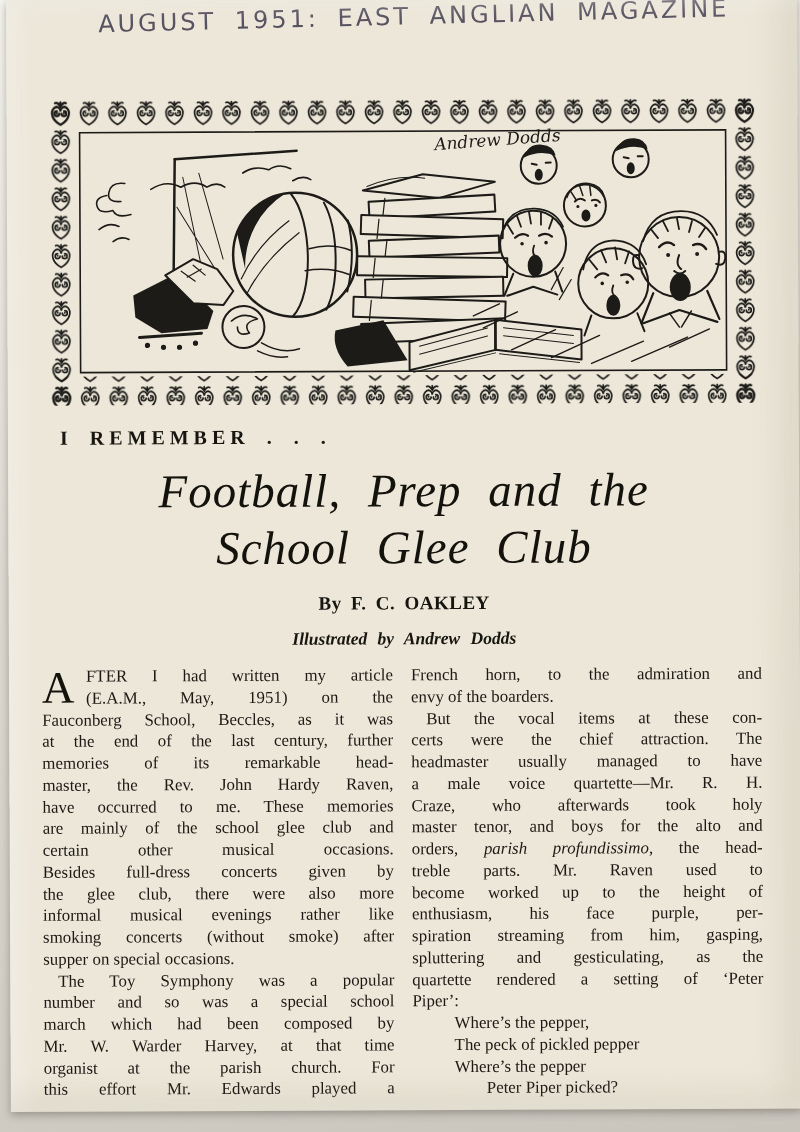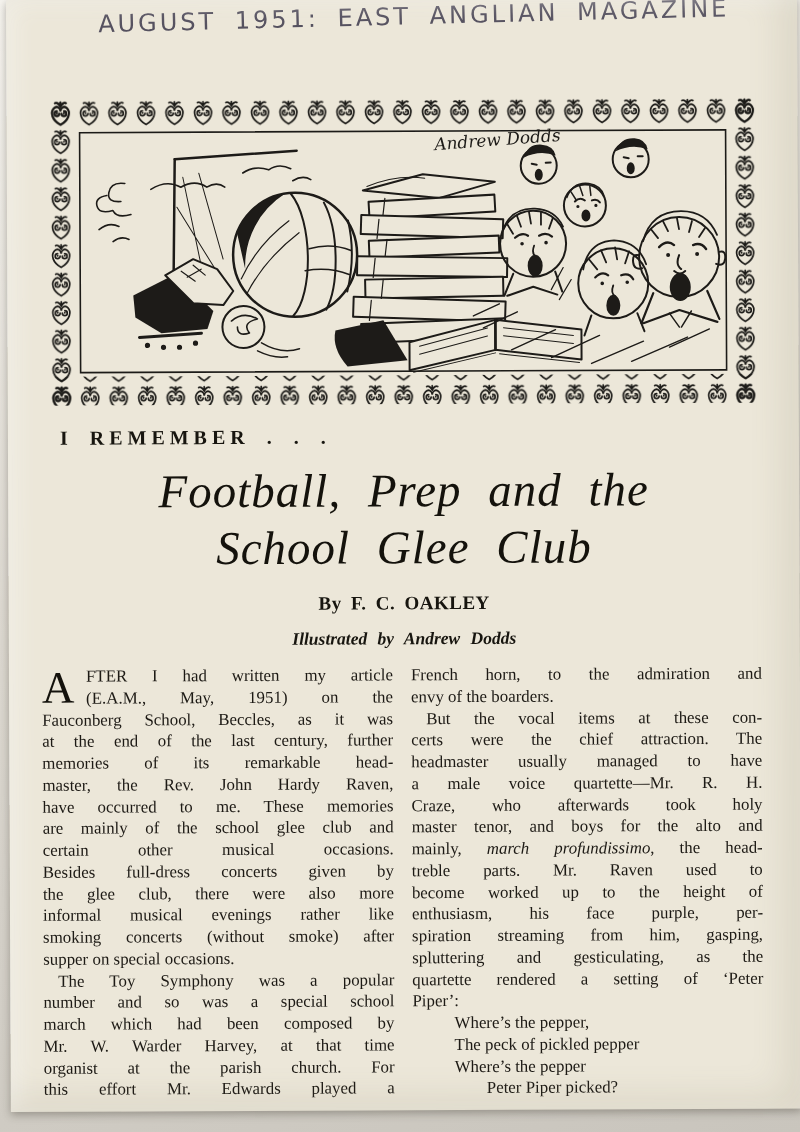--- a/index.html
+++ b/index.html
@@ -250,21 +250,21 @@
 
     <div class="col">
       <div class="ln">French horn, to the admiration and</div>
       <div class="ln end">envy of the boarders.</div>
       <div class="ln ind">But the vocal items at these con-</div>
       <div class="ln">certs were the chief attraction.  The</div>
       <div class="ln">headmaster usually managed to have</div>
       <div class="ln">a male voice quartette—Mr. R. H.</div>
       <div class="ln">Craze, who afterwards took holy</div>
       <div class="ln">master tenor, and boys for the alto and</div>
-      <div class="ln"><span>mainly, </span><span class="it">march profundissimo</span><span>, the head-</span></div>
+      <div class="ln"><span>orders, </span><span class="it">parish profundissimo</span><span>, the head-</span></div>
       <div class="ln">treble parts.  Mr. Raven used to</div>
       <div class="ln">become worked up to the height of</div>
       <div class="ln">enthusiasm, his face purple, per-</div>
       <div class="ln">spiration streaming from him, gasping,</div>
       <div class="ln">spluttering and gesticulating, as the</div>
       <div class="ln">quartette rendered a setting of ‘Peter</div>
       <div class="ln end">Piper’:</div>
       <div class="ln v">Where’s the pepper,</div>
       <div class="ln v">The peck of pickled pepper</div>
       <div class="ln v">Where’s the pepper</div>

